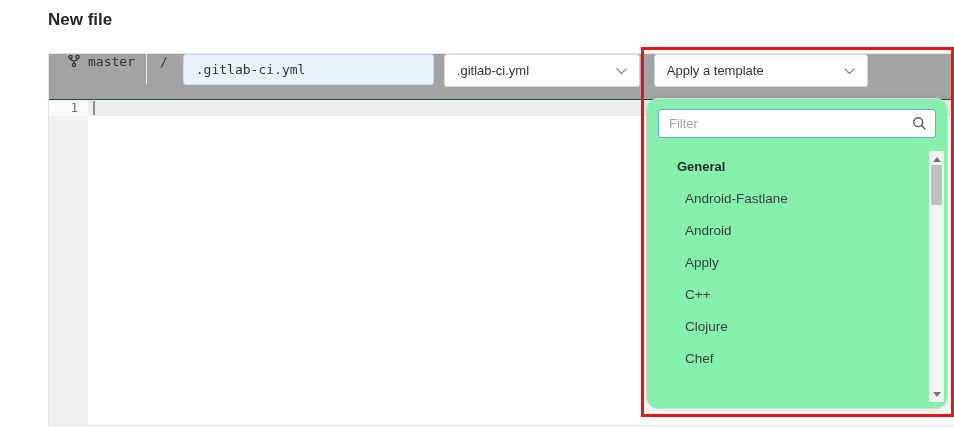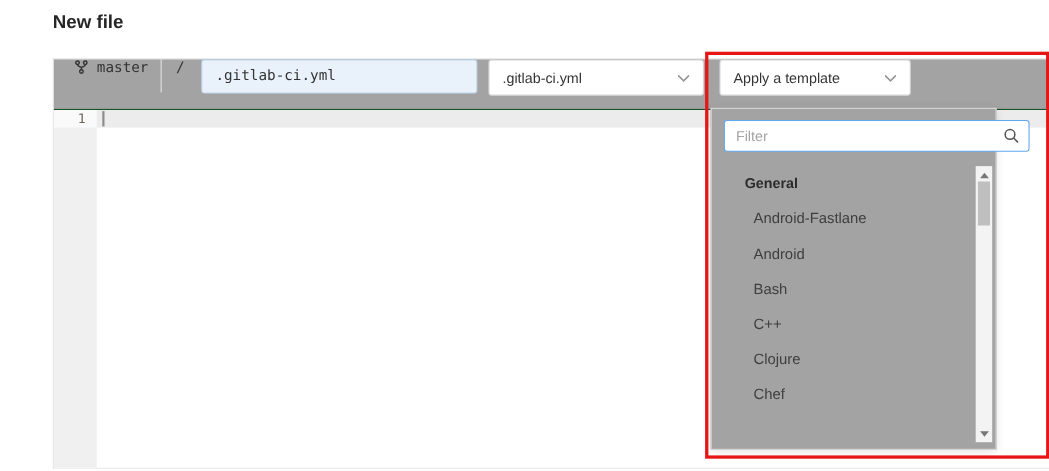--- a/index.html
+++ b/index.html
@@ -31,36 +31,36 @@
     border:1px solid #c0d7f0; border-radius:3px; box-sizing:border-box;
     font-family:"DejaVu Sans Mono", monospace; font-size:13px; color:#333;
     padding:0 12px; outline:none;
   }
   .select {
     height:33px; background:#fff; border:1px solid #d4d4d4; border-radius:3px;
     display:flex; align-items:center; justify-content:space-between;
     padding:0 12px; box-sizing:border-box; font-size:13px; color:#333; cursor:pointer;
   }
   .filetype-select { width:196px; margin-left:10px; }
-  .template-select { width:174px; margin-left:14px; }
+  .template-select { width:214px; margin-left:14px; }
   
   .editor { position:absolute; top:46px; left:0; right:0; bottom:0; background:#fff; display:flex; }
   .gutter { width:39px; background:#f0f0f0; }
   .gutter-line {
     height:16px; background:#fafafa; text-align:right; padding-right:10px;
     font-family:"DejaVu Sans Mono", monospace; font-size:12px; line-height:16px;
     color:#6e665c; box-sizing:border-box;
   }
   .editor-content { flex:1; position:relative; }
   .active-line { position:absolute; top:0; left:0; right:0; height:16px; background:#ececec; }
   .cursor { position:absolute; left:5px; top:1px; width:2px; height:14px; background:#8c8c8c; }
   
   .dropdown-panel {
-    position:absolute; left:617px; top:98px; width:260px; height:311px;
-    background:#a3a3a3; border:1px solid #d9d9d9; border-radius:0;
+    position:absolute; left:617px; top:98px; width:302px; height:311px;
+    background:#86efac; border:1px solid #d9d9d9; border-radius:12px;
     box-shadow:0 2px 8px rgba(0,0,0,0.12); box-sizing:border-box; z-index:5;
   }
   .filter-wrap { position:absolute; left:11px; top:10px; width:278px; height:29px; }
   .filter-input {
     width:100%; height:100%; box-sizing:border-box; border:1px solid #63a6e9;
     border-radius:3px; padding:0 30px 0 10px; font-size:13px; color:#333;
     outline:none; font-family:"Liberation Sans", sans-serif;
   }
   .filter-input::placeholder { color:#a3a3a3; }
   .search-icon { position:absolute; right:9px; top:7px; }
@@ -139,21 +139,21 @@
         <svg width="15" height="15" viewBox="0 0 15 15">
             <circle cx="6.2" cy="6.2" r="4.4" stroke="#555" stroke-width="1.4" fill="none"></circle>
             <path d="M9.7 9.7 L13 13" stroke="#555" stroke-width="1.4" stroke-linecap="round"></path>
           </svg>
       </span>
     </div>
     <div class="list">
       <div class="section-header">General</div>
       <div class="list-item">Android-Fastlane</div>
       <div class="list-item">Android</div>
-      <div class="list-item">Bash</div>
+      <div class="list-item">Apply</div>
       <div class="list-item">C++</div>
       <div class="list-item">Clojure</div>
       <div class="list-item">Chef</div>
     </div>
     <div class="scrollbar">
       <div class="sb-arrow up">
           <span class="tri-up"></span>
         </div>
       <div class="sb-thumb"></div>
       <div class="sb-arrow down">

